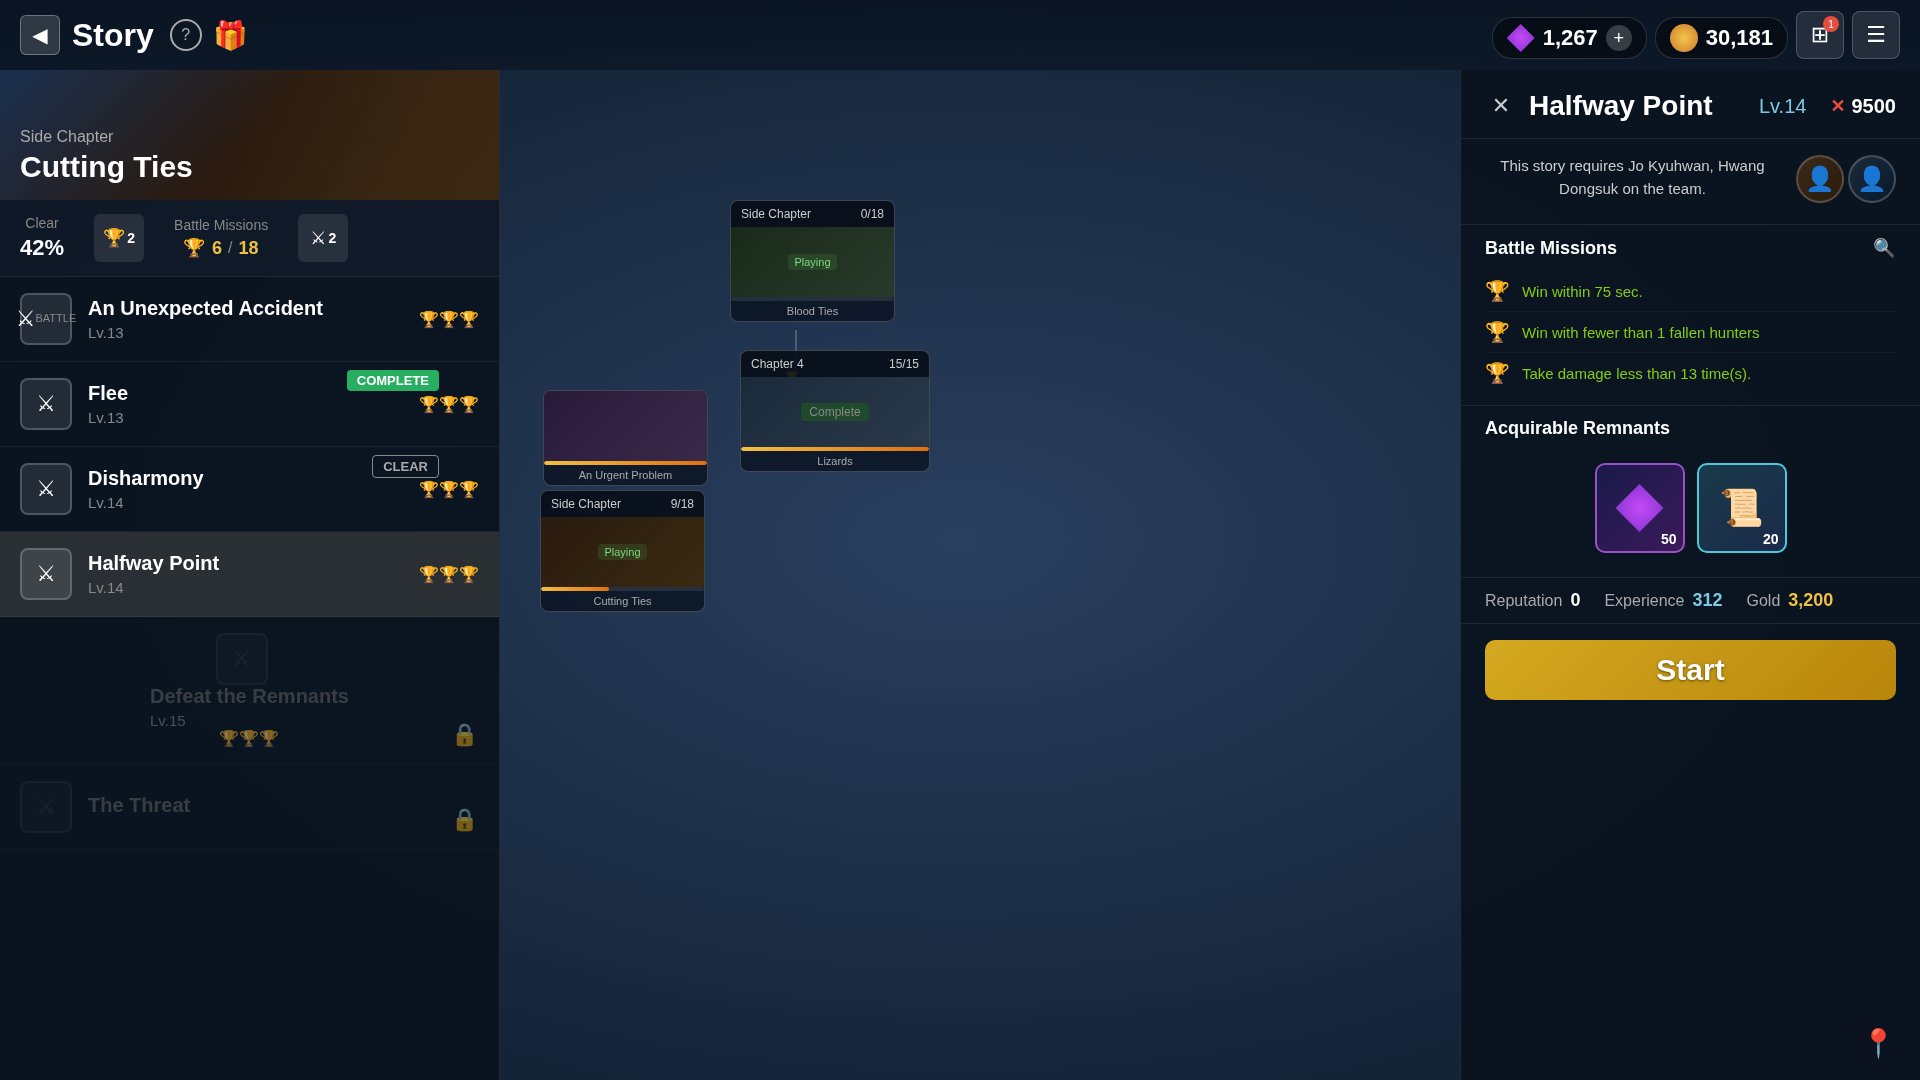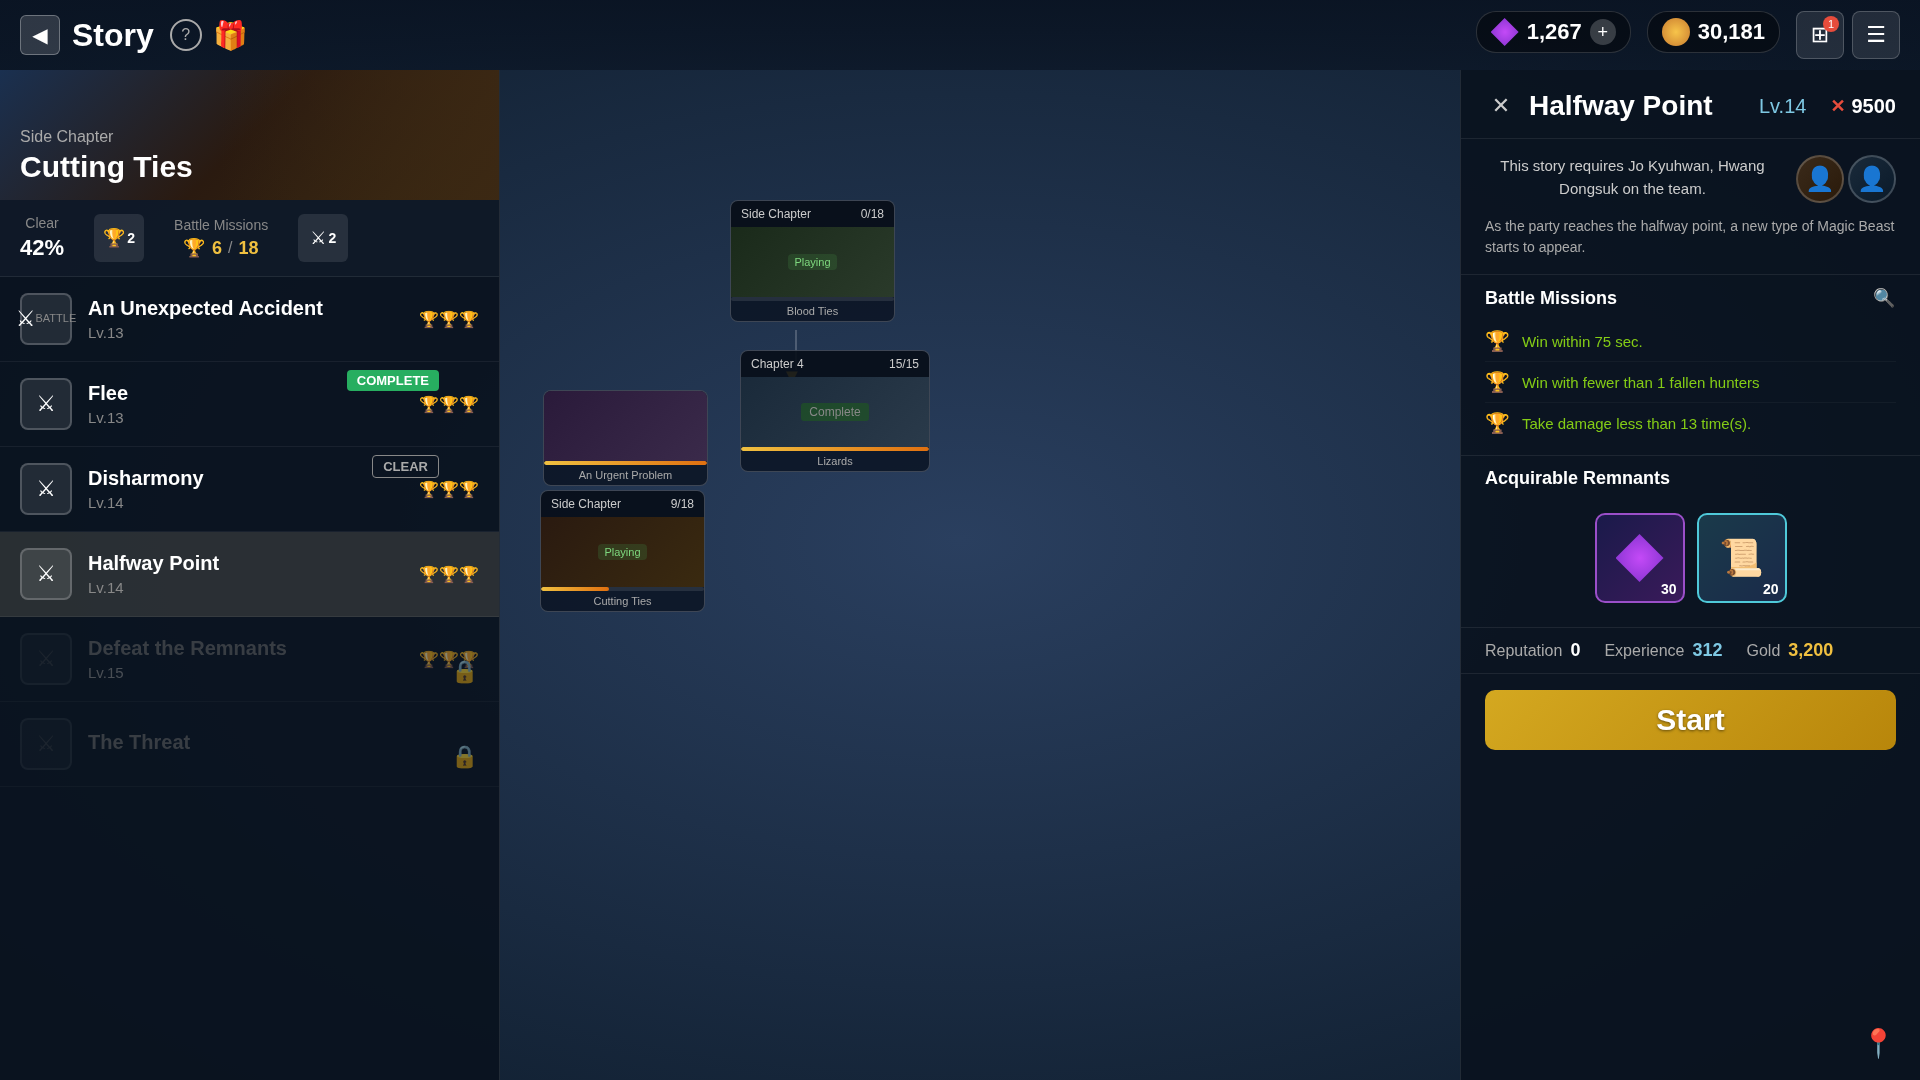--- a/index.html
+++ b/index.html
@@ -64,22 +64,22 @@
     }
 
     .gift-icon {
       font-size: 28px;
       cursor: pointer;
     }
 
     .top-bar-right {
       margin-left: auto;
       display: flex;
-      align-items: flex-start;
-      gap: 16px;
+      align-items: flex-end;
+      gap: 8px;
     }
 
     .currency-block {
       display: flex;
       align-items: center;
       background: rgba(0,0,0,0.4);
       border: 1px solid rgba(255,255,255,0.15);
       border-radius: 20px;
       padding: 6px 14px;
       gap: 8px;
@@ -729,21 +729,21 @@
       <div class="mission-icon">
         <span style="color:#fff;font-size:22px;">⚔</span>
       </div>
       <div class="mission-info">
         <div class="mission-name">Halfway Point</div>
         <div class="mission-level">Lv.14</div>
       </div>
       <div class="mission-trophies">🏆🏆🏆</div>
     </div>
 
-    <div class="mission-item" style="opacity:0.5;">
+    <div class="mission-item" style="opacity:0.5;flex-direction:column;">
       <div class="mission-icon locked">
         <span style="color:#666;font-size:22px;">⚔</span>
       </div>
       <div class="mission-info">
         <div class="mission-name locked-text">Defeat the Remnants</div>
         <div class="mission-level">Lv.15</div>
       </div>
       <div class="mission-trophies locked" style="color:#444;">🏆🏆🏆</div>
       <span class="lock-icon">🔒</span>
     </div>
@@ -836,22 +836,20 @@
       </div>
       <div class="char-avatars">
         <div class="char-avatar" style="background:linear-gradient(135deg,#3a2a1a,#2a1a0a);">
           <span style="font-size:24px;">👤</span>
         </div>
         <div class="char-avatar" style="background:linear-gradient(135deg,#1a2a3a,#0a1a2a);">
           <span style="font-size:24px;">👤</span>
         </div>
       </div>
     </div>
-    <p class="story-description">As the party reaches the halfway point, a new type of
-Magic Beast starts to appear.</p>
   </div>
 
   <div class="battle-missions-section">
     <div class="section-header">
       <span class="section-title">Battle Missions</span>
       <span class="search-icon-btn">🔍</span>
     </div>
     <div class="mission-objective">
       <span class="obj-trophy">🏆</span>
       <span class="obj-text">Win within 75 sec.</span>
@@ -866,21 +864,21 @@
     </div>
   </div>
 
   <div class="rewards-section">
     <div class="section-header">
       <span class="section-title">Acquirable Remnants</span>
     </div>
     <div class="reward-items">
       <div class="reward-item reward-crystal">
         <div style="width:48px;height:48px;background:radial-gradient(circle,#c44af7,#7b2fc9);clip-path:polygon(50% 0%,100% 50%,50% 100%,0% 50%);"></div>
-        <span class="reward-item-count">30</span>
+        <span class="reward-item-count">50</span>
       </div>
       <div class="reward-item reward-scroll">
         <span style="font-size:36px;">📜</span>
         <span class="reward-item-count">20</span>
       </div>
     </div>
   </div>
 
   <div class="bottom-rewards-row">
     <div class="bottom-reward-item">

